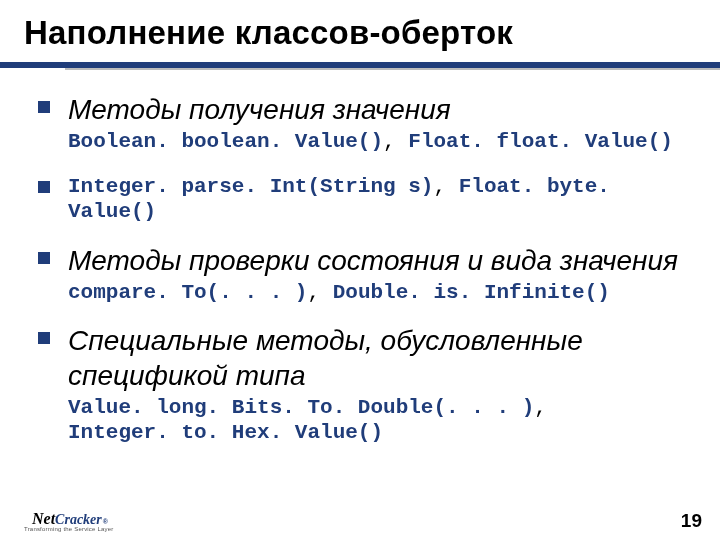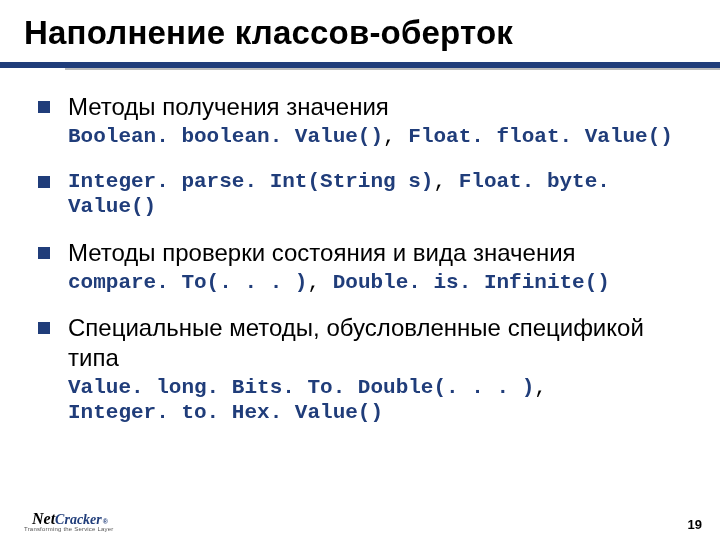--- a/index.html
+++ b/index.html
@@ -5,31 +5,31 @@
   * { margin: 0; padding: 0; box-sizing: border-box; }
   html, body { width: 720px; height: 540px; background: #fff; font-family: Arial, Helvetica, sans-serif; overflow: hidden; }
   .slide { position: relative; width: 720px; height: 540px; }
   .title { font-size: 33px; font-weight: bold; color: #000; padding: 14px 0 10px 24px; letter-spacing: 0.2px; }
   .underline { height: 6px; background: #203d7a; margin: 0 0 0 0; }
   .shadow { height: 2px; width: 655px; background: #bcbcbc; margin-left: 65px; }
   .content { padding: 22px 22px 0 38px; }
   .item { display: flex; margin-bottom: 18px; }
   .bullet { width: 12px; height: 12px; background: #203d7a; flex-shrink: 0; margin-top: 9px; margin-right: 18px; }
   .txtwrap { flex: 1; }
-  .heading { font-size: 24px; color: #000; line-height: 1.25; }
+  .heading { font-size: 28px; color: #000; line-height: 1.25; font-style: italic; }
   .code { font-family: "Courier New", monospace; font-size: 21px; font-weight: bold; color: #203d7a; line-height: 1.2; margin-top: 2px; }
   .sep-black { color: #000; font-weight: normal; }
   .footer { position: absolute; bottom: 8px; left: 24px; right: 18px; display: flex; align-items: flex-end; justify-content: space-between; }
   .logo { display: flex; flex-direction: column; }
   .logo-row { display: flex; align-items: baseline; font-weight: bold; margin-left: 8px; }
   .net { color: #000; font-size: 16px; font-family: "Times New Roman", serif; font-style: italic; }
   .cracker { color: #203d7a; font-size: 14px; font-family: "Times New Roman", serif; font-style: italic; }
   .tm { font-size: 7px; color: #203d7a; vertical-align: super; margin-left: 1px; }
   .tagline { font-size: 6px; color: #555; letter-spacing: 0.2px; margin-top: -2px; }
-  .pagenum { font-size: 13px; font-weight: bold; color: #000; }
+  .pagenum { font-size: 19px; font-weight: bold; color: #000; }
 </style>
 </head>
 <body>
 <div class="slide">
 
 <div class="title">Наполнение классов-оберток</div>
 <div class="underline"></div>
 <div class="shadow"></div>
 
 <div class="content">

